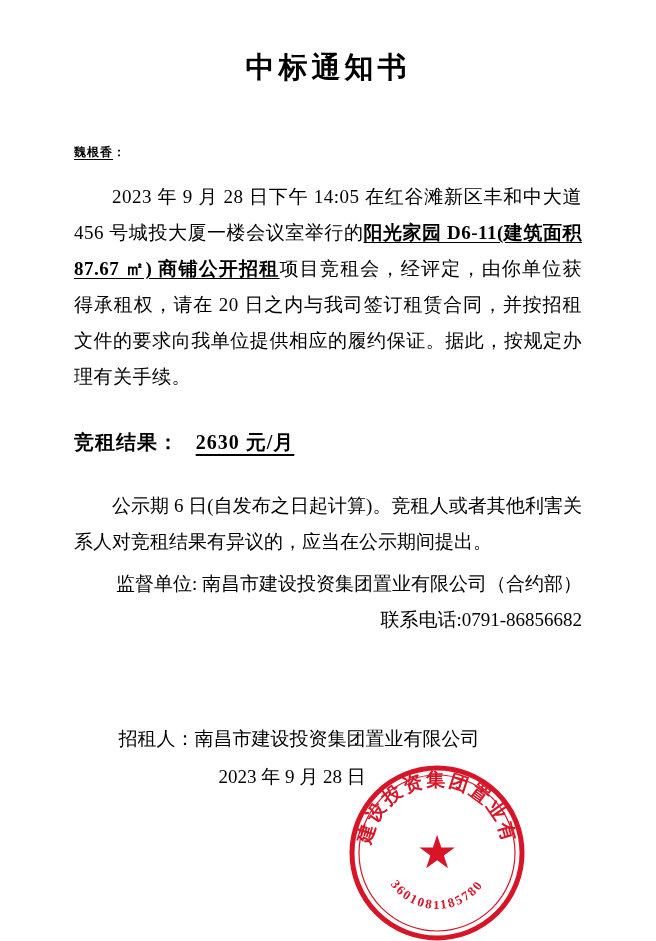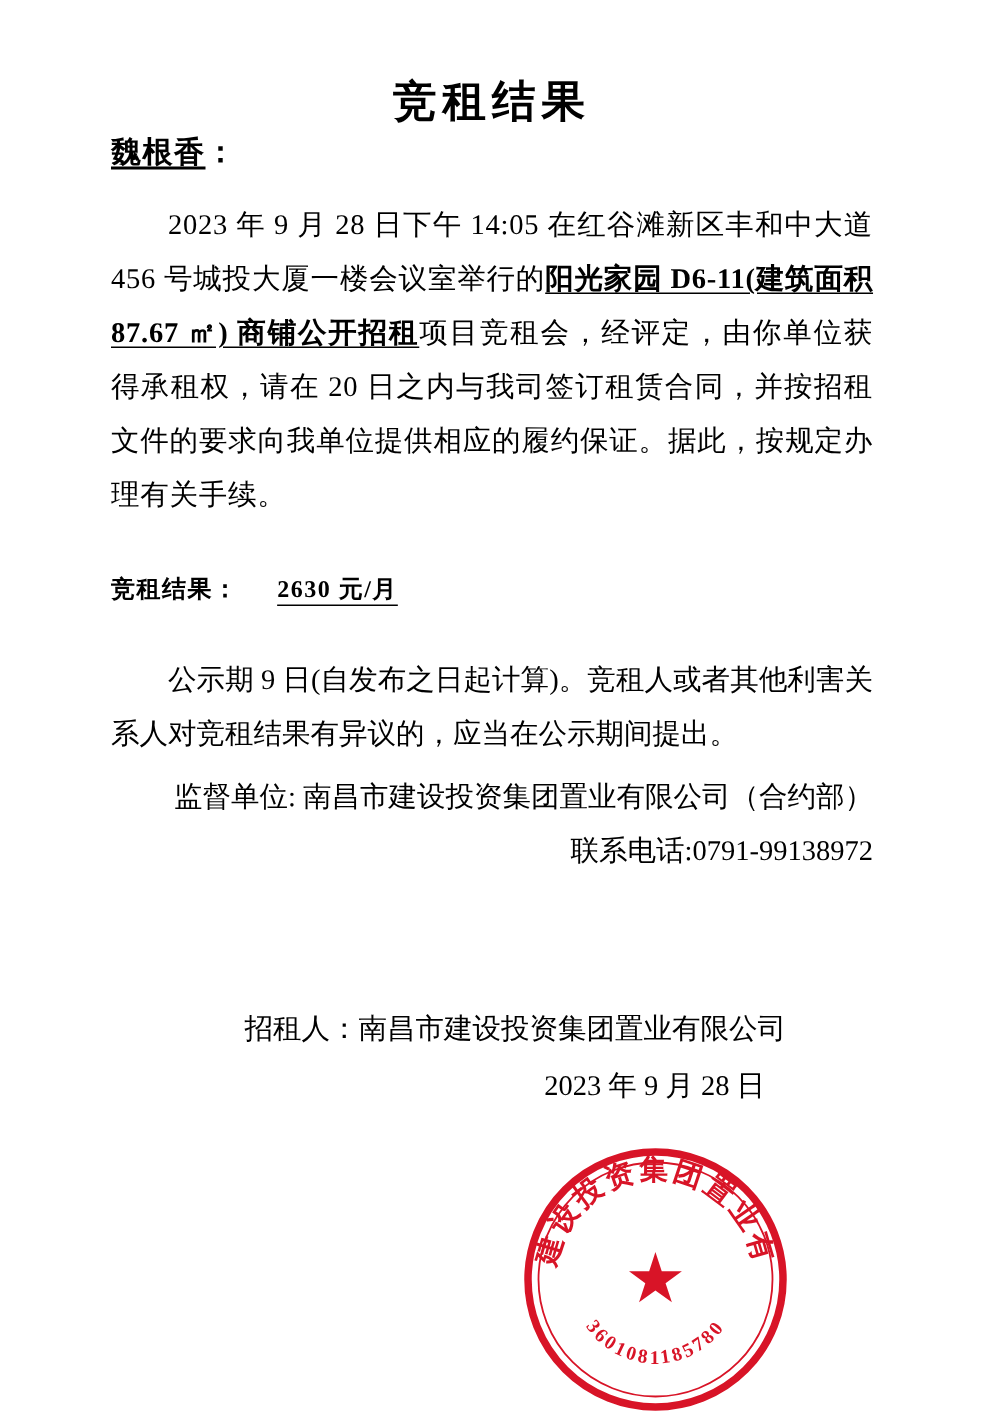--- a/index.html
+++ b/index.html
@@ -24,21 +24,22 @@
   }
   .doc-title {
     text-align: center;
     font-size: 29px;
     font-weight: bold;
     letter-spacing: 4px;
     margin-top: 48px;
     font-family: "Liberation Serif", "DejaVu Serif", serif;
   }
   .salutation {
-    font-size: 20px;
+    margin-top: 56px;
+    font-size: 12px;
     font-weight: bold;
     letter-spacing: 1px;
   }
   .salutation .name {
     text-decoration: underline;
     text-underline-offset: 3px;
   }
   .body-para {
     margin-top: 18px;
     font-size: 19px;
@@ -50,21 +51,21 @@
   .indent {
     text-indent: 2em;
   }
   .u-bold {
     font-weight: bold;
     text-decoration: underline;
     text-underline-offset: 3px;
   }
   .result-row {
     margin-top: 34px;
-    font-size: 16px;
+    font-size: 20px;
     font-weight: bold;
     letter-spacing: 1px;
   }
   .result-value {
     display: inline-block;
     min-width: 120px;
     text-align: center;
     text-decoration: underline;
     text-underline-offset: 5px;
     font-weight: bold;
@@ -90,20 +91,21 @@
     margin-top: 82px;
     font-size: 19px;
     line-height: 38px;
     text-align: right;
     padding-right: 58px;
     position: relative;
     z-index: 1;
   }
   .signature div {
     white-space: nowrap;
+    text-align: center;
   }
   .sig-date {
     padding-right: 14px;
   }
   
   .seal {
     position: absolute;
     left: 348px;
     top: 716px;
     width: 178px;
@@ -118,38 +120,38 @@
     font-family: "Liberation Serif", "DejaVu Serif", serif;
     fill: #d81427;
     font-weight: bold;
   }
 </style>
 </head>
 <body>
 
 <div class="page">
 
-  <div class="doc-title">竞租结果</div>
+  <div class="doc-title">中标通知书</div>
 
   <div class="salutation">
     <span class="name">魏根香</span><span>：</span>
   </div>
 
   <div class="body-para indent">
     <span>2023 年 9 月 28 日下午 14:05 在红谷滩新区丰和中大道 456 号城投大厦一楼会议室举行的</span><span class="u-bold">阳光家园 D6-11(建筑面积 87.67 ㎡) 商铺公开招租</span><span>项目竞租会，经评定，由你单位获得承租权，请在 20 日之内与我司签订租赁合同，并按招租文件的要求向我单位提供相应的履约保证。据此，按规定办理有关手续。</span>
   </div>
 
   <div class="result-row">
     <span>竞租结果：</span><span class="result-value">2630 元/月</span>
   </div>
 
-  <div class="notice-para indent">公示期 9 日(自发布之日起计算)。竞租人或者其他利害关系人对竞租结果有异议的，应当在公示期间提出。</div>
+  <div class="notice-para indent">公示期 6 日(自发布之日起计算)。竞租人或者其他利害关系人对竞租结果有异议的，应当在公示期间提出。</div>
 
   <div class="contact-line">监督单位: 南昌市建设投资集团置业有限公司（合约部）</div>
-  <div class="contact-line second">联系电话:0791-99138972</div>
+  <div class="contact-line second">联系电话:0791-86856682</div>
 
   <div class="signature">
     <div>招租人：南昌市建设投资集团置业有限公司</div>
     <div class="sig-date">2023 年 9 月 28 日</div>
   </div>
 
   <div class="seal">
     <svg width="178" height="178" viewBox="0 0 178 178" xmlns="http://www.w3.org/2000/svg">
       <defs>
         <path id="sealTopArc" d="M 22,89 A 67,67 0 0 1 156,89"></path>

